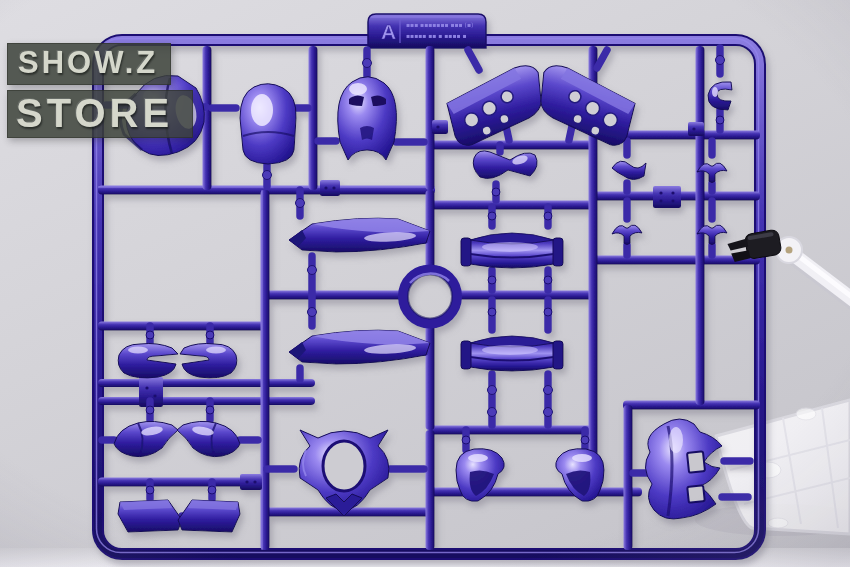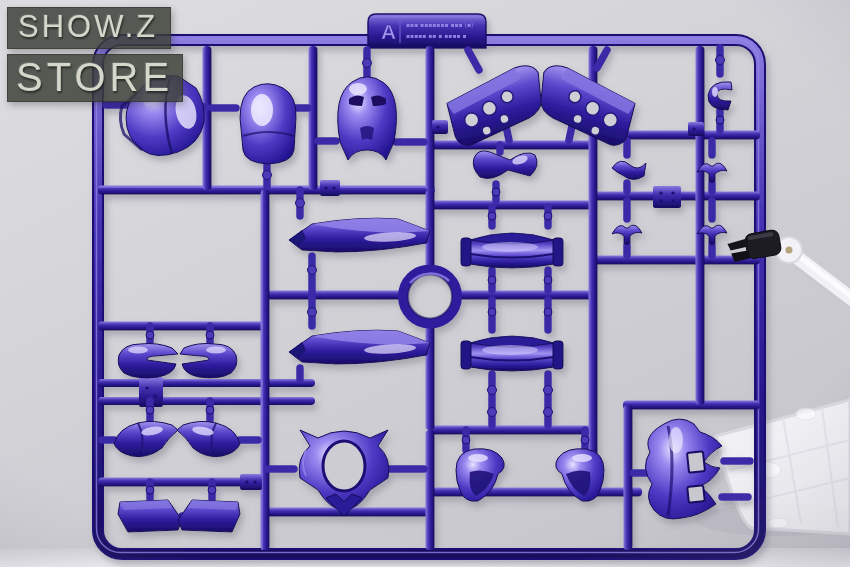--- a/index.html
+++ b/index.html
@@ -5,27 +5,28 @@
   html,body{margin:0;padding:0;background:#b9b8be;}
   .stage{
     position:relative;width:850px;height:567px;overflow:hidden;
     background:linear-gradient(155deg,#dedde2 0%,#d4d3d8 40%,#c9c8ce 80%,#c3c2c8 100%);
     font-family:"Liberation Sans",sans-serif;
   }
   .stage svg{position:absolute;left:0;top:0;}
   .wm{
     position:absolute;display:inline-block;
     color:#d5d7cb;background:rgba(60,66,58,.85);
-    font-weight:normal;line-height:1.05;
+    font-weight:bold;line-height:1.05;
     text-shadow:1px 2px 2px rgba(10,12,10,.55), -1px -1px 0 rgba(255,255,255,.12);
     box-shadow:2px 3px 7px rgba(30,30,35,.3);
     border:1px solid rgba(25,28,24,.35);
+    margin-top:36px;
   }
   .wm1{left:7px;top:7px;font-size:31px;letter-spacing:3px;padding:3px 12px 4px 10px;}
-  .wm2{left:7px;top:54px;font-size:40px;letter-spacing:4px;padding:1px 9px 3px 8px;}
+  .wm2{left:7px;top:54px;font-size:40px;letter-spacing:4px;padding:1px 19px 3px 8px;}
   .tagtext{font-family:"DejaVu Sans",sans-serif;}
 </style>
 </head>
 <body>
 
 <div class="stage">
 <svg width="850" height="567" viewBox="0 0 850 567">
   <defs>
     <linearGradient id="gH" x1="0" y1="0" x2="0" y2="1">
       <stop offset="0" stop-color="#8b7ce0"></stop>

